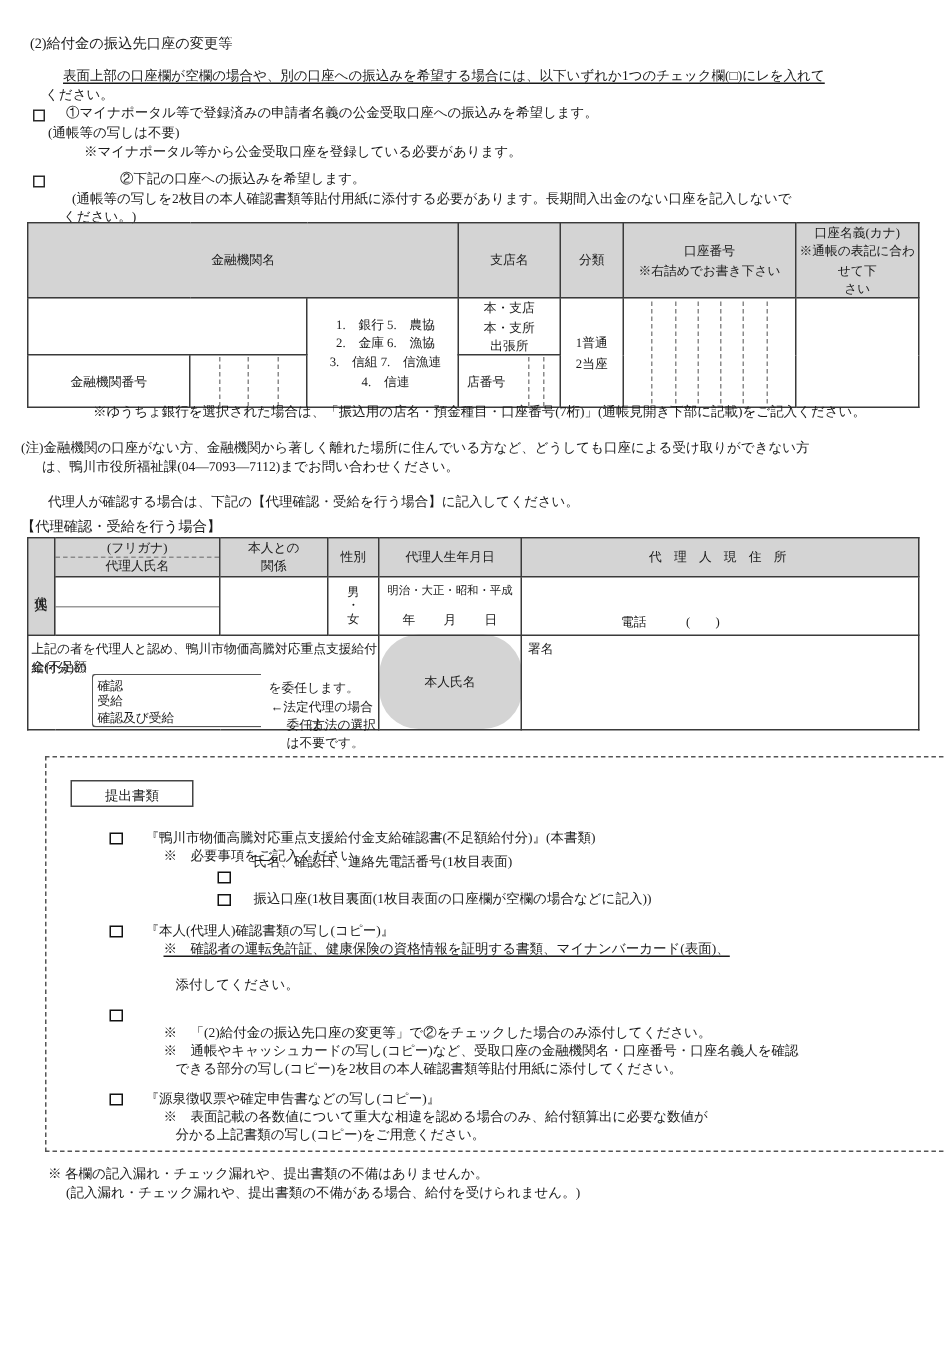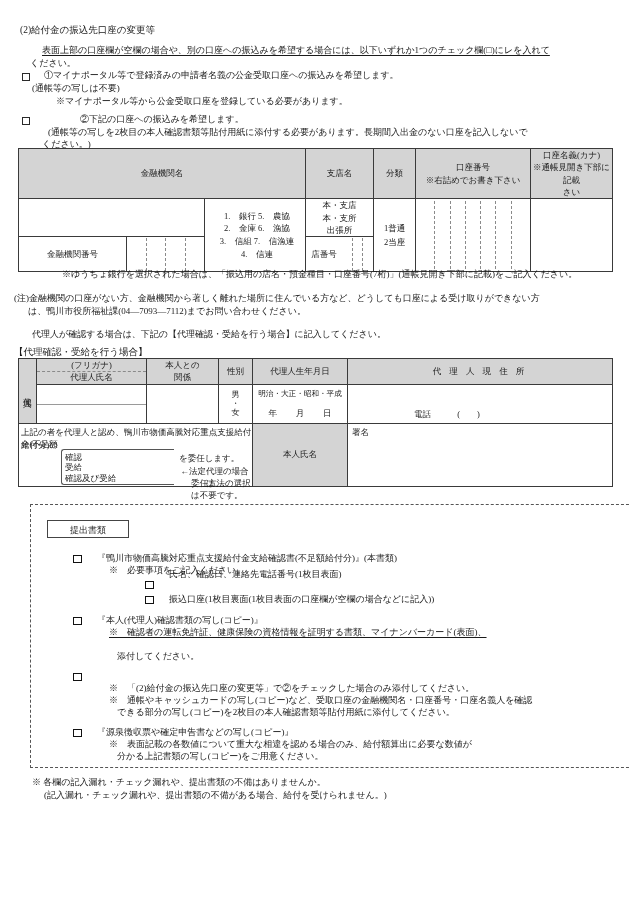--- a/index.html
+++ b/index.html
@@ -134,21 +134,21 @@
           <tr>
         <td class="hd cellpad" colspan="3" style="height:40px;">金融機関名</td>
         <td class="hd cellpad">支店名</td>
         <td class="hd cellpad">分類</td>
         <td class="hd cellpad">
           <div>口座番号</div>
           <div>※右詰めでお書き下さい</div>
         </td>
         <td class="hd cellpad">
           <div>口座名義(カナ)</div>
-          <div>※通帳見開き下部に記載</div>
+          <div>※通帳の表記に合わせて下</div>
           <div>さい</div>
         </td>
       </tr>
 
       <tr>
         <td colspan="2" style="height:34px;"></td>
         <td rowspan="2" class="lbl-left" style="vertical-align:middle; line-height:1.5; padding:2px 0 2px 4px;">
           <div>1.　銀行 5.　農協</div>
           <div>2.　金庫 6.　漁協</div>
           <div>3.　信組 7.　信漁連</div>
@@ -276,21 +276,21 @@
             <div>確認</div>
             <div>受給</div>
             <div>確認及び受給</div>
           </div>
           <div style="position:absolute; left:42px; top:25px; height:34px; width:112px; border-left:0.9px solid #555; border-top:0.9px solid #555; border-bottom:0.9px solid #555; border-radius:3px 0 0 3px; pointer-events:none;"></div>
 
           <div style="position:absolute; left:160px; top:28px;">を委任します。</div>
           <div style="position:absolute; left:158px; top:41px;text-align:center;">←法定代理の場合は、</div>
           <div style="position:absolute; left:172px; top:53px;">委任方法の選択は不要です。</div>
         </td>
-        <td class="hd" style="width:50px;">本人氏名</td>
+        <td class="hd" style="width:50px;border-radius:26px;">本人氏名</td>
         <td style="padding:0; position:relative; text-align:left;">
           <div style="position:absolute; left:4px; top:2px;">署名</div>
         </td>
       </tr>
     </tbody>
       </table>
   </div>
 
   <div class="abs dashbox" style="left:30px; top:504px; width:619px; height:264px;">
 

